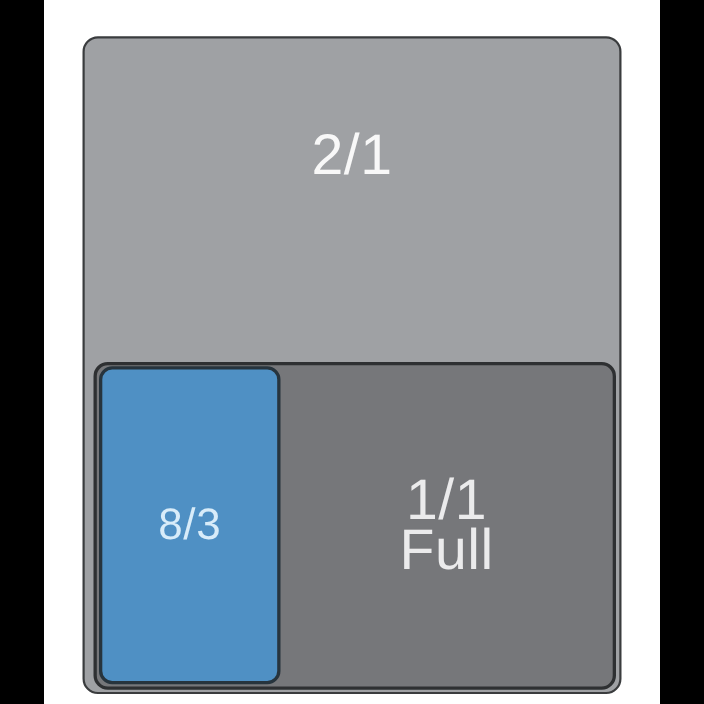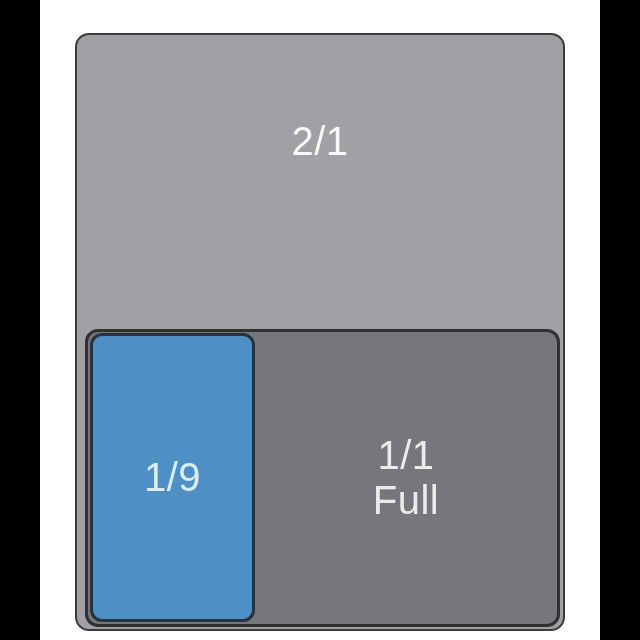--- a/index.html
+++ b/index.html
@@ -59,21 +59,21 @@
     border-radius: 12px;
     z-index: 3;
     display: flex;
     align-items: center;
     justify-content: center;
   }
 
   .pan-label {
     position: absolute;
     text-align: center;
-    font-size: 40px;
+    font-size: 52px;
     line-height: 45px;
     font-weight: 400;
     letter-spacing: 0.5px;
   }
   .label-double {
     left: 0;
     right: 0;
     top: 84px;
     color: #f8f8f8;
   }
@@ -105,18 +105,18 @@
       <div>2/1</div>
     </div>
 
     <div class="pan pan-full" style="left: 8px; top: 294px; background-color: rgb(118, 119, 122);">
       <div class="pan-label label-full">
         <div>1/1</div>
         <div>Full</div>
       </div>
 
       <div class="pan pan-third" style="left: 2px; top: 1px; background-color: rgb(79, 144, 196);">
-        <div class="label-third">1/9</div>
+        <div class="label-third">8/3</div>
       </div>
     </div>
   </div>
 
 </div>
 
 </body></html>

